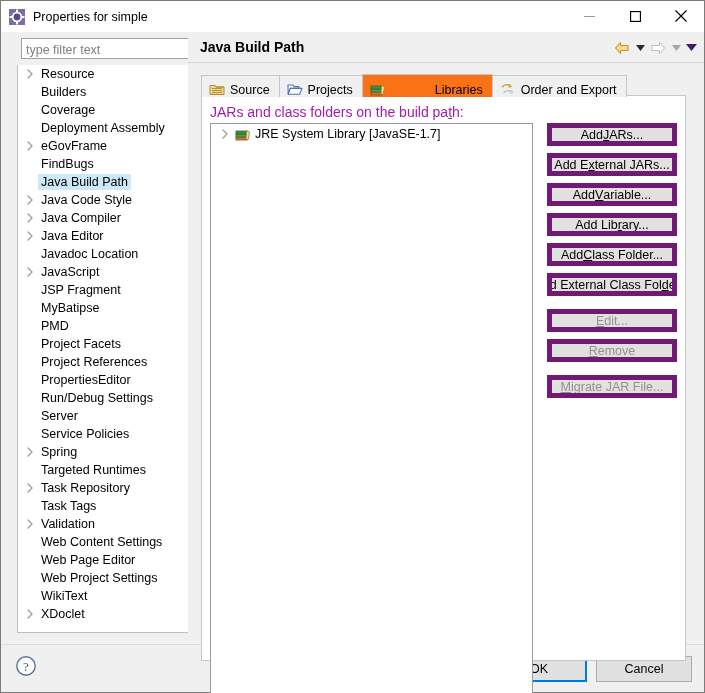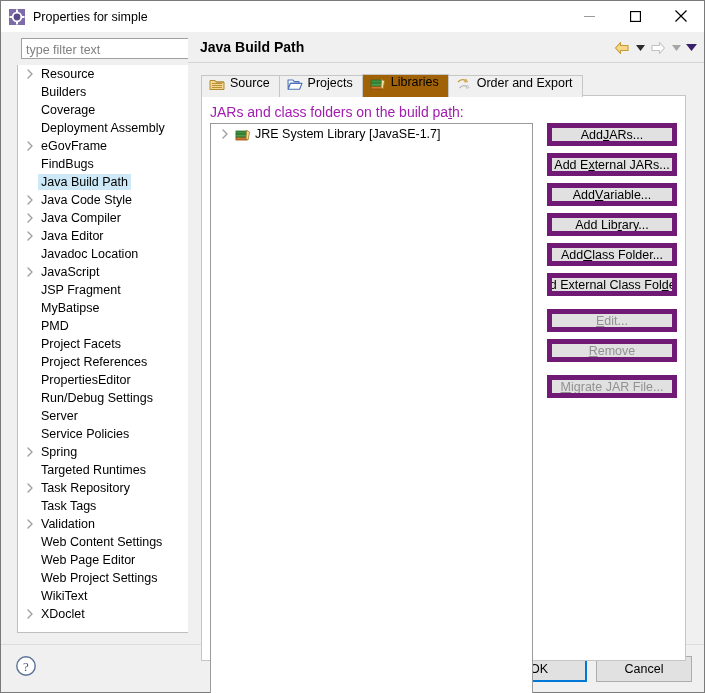--- a/index.html
+++ b/index.html
@@ -119,37 +119,38 @@
 
   
   #tabs {
     position: absolute; left: 13px; top: 41px;
     height: 24px;
     display: flex; align-items: flex-end;
     z-index: 3;
   }
   .tab {
     height: 22px;
-    display: flex; align-items: flex-start;
+    display: flex; align-items: flex-end;
     padding: 0 9px 0 7px;
     font-size: 12.5px; color: #000000;
     border: 1px solid #c6c6c6;
     border-bottom: none;
     background: #f0f0f0;
     box-sizing: border-box;
     margin-right: -1px;
     white-space: nowrap;
     cursor: default;
   }
   .tab.active {
-    background: #a16207;
+    background: #f97316;
     border-color: #c6c6c6;
     height: 23px;
     position: relative;
     z-index: 4;
+    gap: 44px;
   }
   .tab-icon { width: 16px; height: 16px; margin-right: 5px; display:block; flex:0 0 16px; }
 
   #tab-content {
     position: absolute; left: 13px; top: 63px;
     width: 485px; height: 566px;
     background: #ffffff;
     border: 1px solid #c6c6c6;
     box-sizing: border-box;
     z-index: 1;

